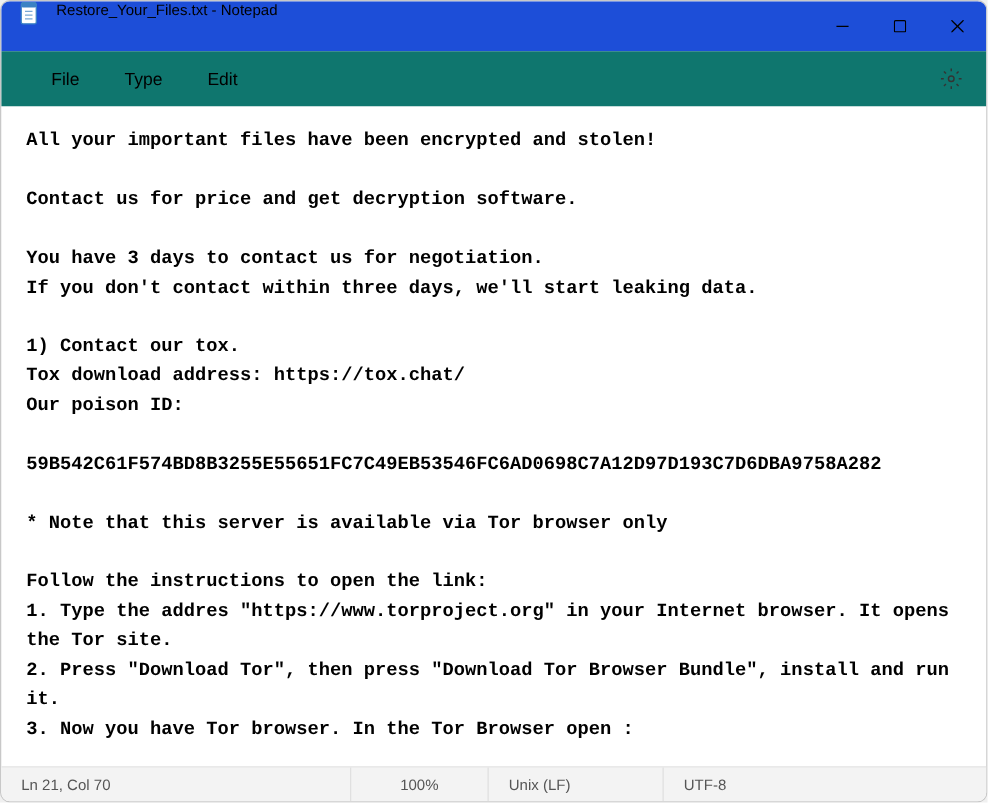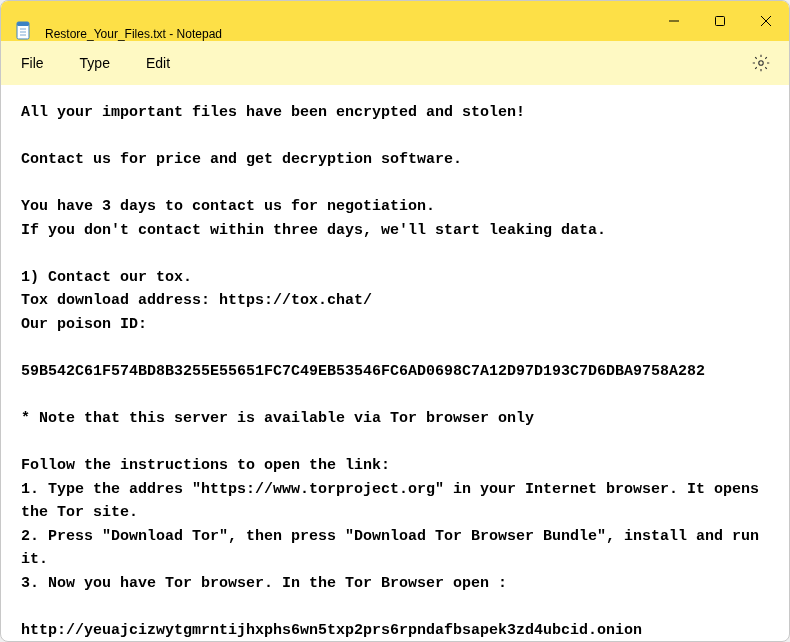--- a/index.html
+++ b/index.html
@@ -20,23 +20,23 @@
       background: #ffffff;
       border: 1px solid #c8c8c8;
       border-radius: 8px;
       display: flex;
       flex-direction: column;
       overflow: hidden;
     }
     .titlebar {
       height: 40px;
       display: flex;
-      align-items: flex-end;
+      align-items: flex-start;
       padding-left: 14px;
-      background: #fde047;
+      background: #1d4ed8;
     }
     .titlebar-icon {
       width: 16px;
       height: 20px;
       margin-right: 14px;
       display: flex;
       align-items: center;
       justify-content: center;
     }
     .titlebar-title {
@@ -57,22 +57,22 @@
       font-family: "Segoe UI", sans-serif;
       font-size: 13px;
       color: #000;
       cursor: default;
     }
     .win-btn svg { display: block; }
     .menubar {
       height: 44px;
       display: flex;
       align-items: center;
-      padding: 0 10px 0 2px;
-      background: #fef9c3;
+      padding: 0 10px 0 22px;
+      background: #0f766e;
     }
     .menu-item {
       padding: 6px 18px;
       font-size: 14px;
       color: #000;
       border-radius: 4px;
       cursor: default;
     }
     .menubar-spacer { flex: 1; }
     .settings-btn {
@@ -181,14 +181,28 @@
 
 * Note that this server is available via Tor browser only
 
 Follow the instructions to open the link:
 1. Type the addres "https://www.torproject.org" in your Internet browser. It opens the Tor site.
 2. Press "Download Tor", then press "Download Tor Browser Bundle", install and run it.
 3. Now you have Tor browser. In the Tor Browser open :
 
 http://yeuajcizwytgmrntijhxphs6wn5txp2prs6rpndafbsapek3zd4ubcid.onion</span></div>
 
+  <div class="statusbar">
+    <div class="status-cell status-spacer1">
+        <span>Ln 21, Col 70</span>
+      </div>
+    <div class="status-cell status-zoom">
+        <span>100%</span>
+      </div>
+    <div class="status-cell status-eol">
+        <span>Unix (LF)</span>
+      </div>
+    <div class="status-cell status-enc">
+        <span>UTF-8</span>
+      </div>
+  </div>
 
 </div>
 
 </body></html>

